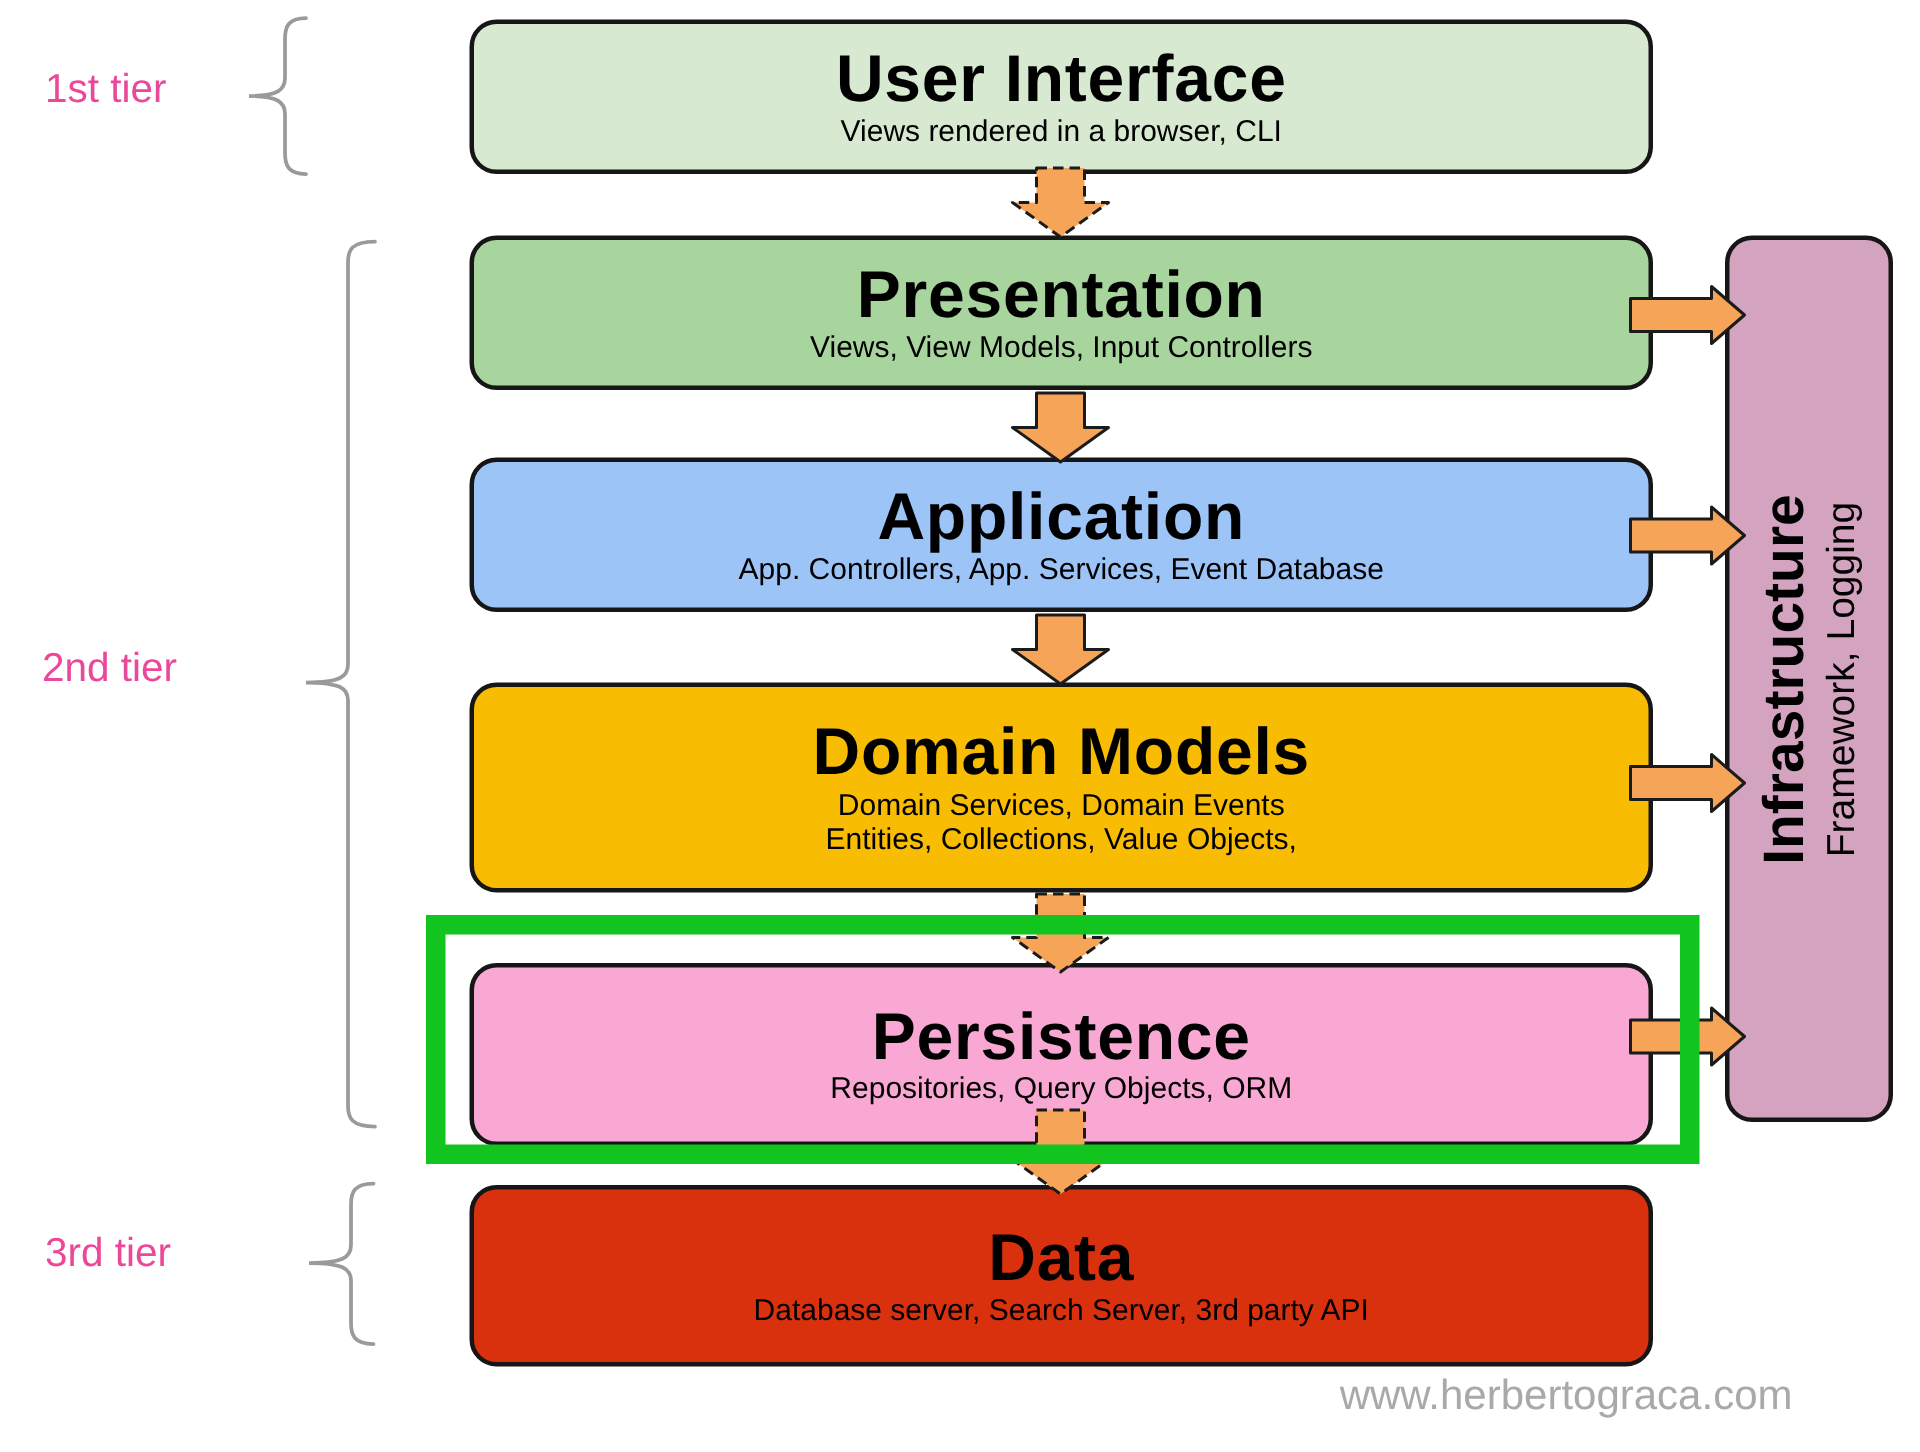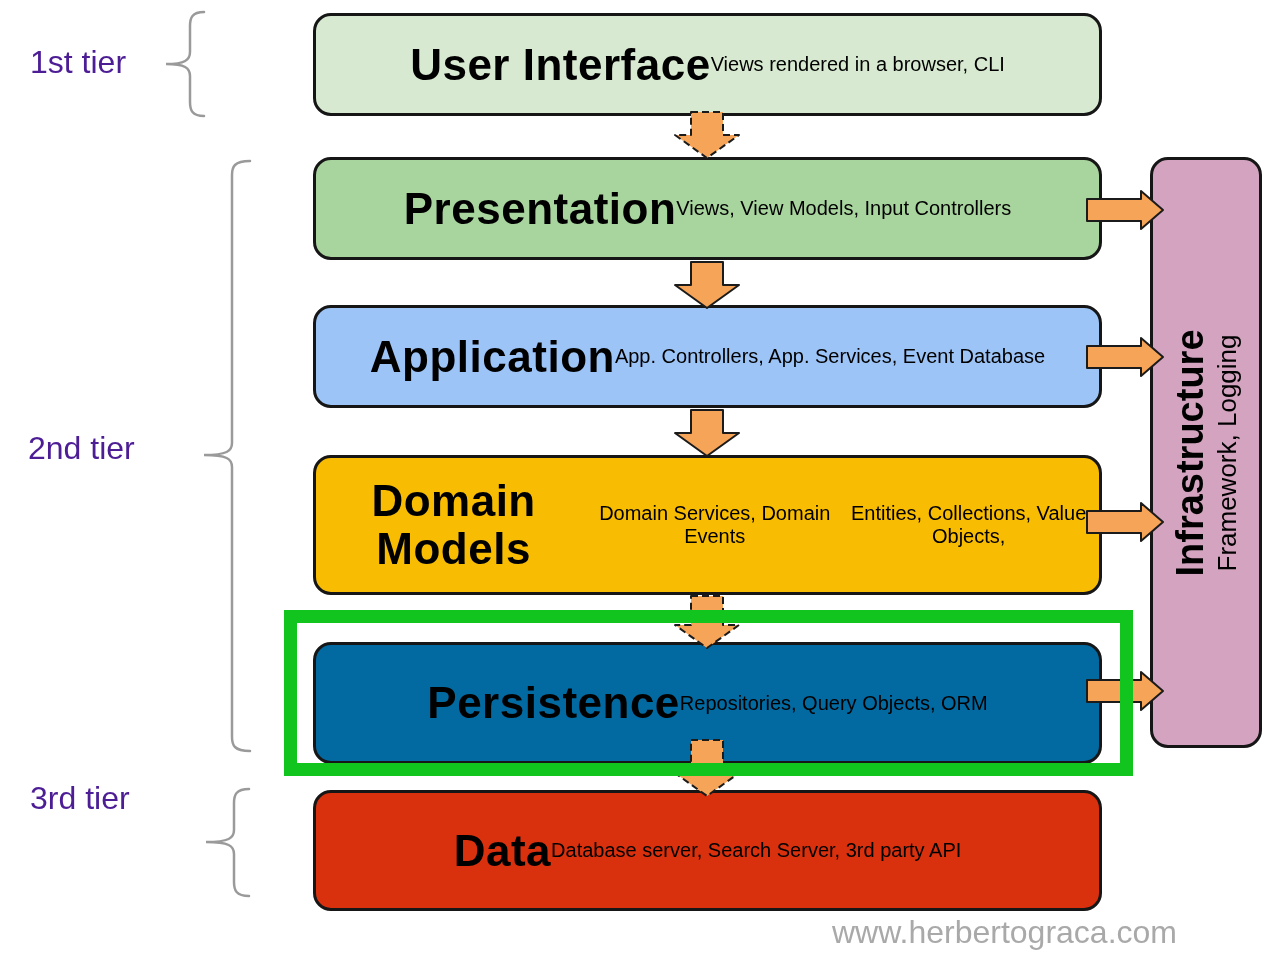--- a/index.html
+++ b/index.html
@@ -4,31 +4,31 @@
 <style>
   html,body { margin:0; padding:0; }
   body { font-family: "Liberation Sans", sans-serif; background:#ffffff; }
   #stage { position:relative; width:1280px; height:968px; background:#ffffff; overflow:hidden; }
 
   
   .layer-box {
     position:absolute; left:313px; width:789px;
     border:3px solid #161616; border-radius:18px;
     box-sizing:border-box;
-    display:flex; justify-content:center; align-items:center;
+    display:flex; flex-direction:column; justify-content:center; align-items:center;
     text-align:center;
   }
   .layer-title { font-size:44px; font-weight:bold; color:#000; line-height:1.08; letter-spacing:0.5px; }
   .layer-sub   { font-size:20px; color:#000; line-height:1.14; }
 
   #box-ui          { top:13px;  height:103px; background:#d7e9d0; }
   #box-presentation{ top:157px; height:103px; background:#a8d49e;text-align:center; }
   #box-application { top:305px; height:103px; background:#9dc4f7; }
   #box-domain      { top:455px; height:140px; background:#f8bc03; }
-  #box-persistence { top:642px; height:122px;  background:#0369a1; }
+  #box-persistence { top:642px; height:122px;  background:#f9a8d4; }
   #box-data        { top:790px; height:121px; background:#d9300e; }
 
   
   #box-infra {
     position:absolute; left:1150px; top:157px; width:112px; height:591px;
     background:#d3a3bf; border:3px solid #161616; border-radius:18px; box-sizing:border-box;
   }
   .infra-text {
     position:absolute; top:50%; left:50%;
     transform:translate(-50%,-50%) rotate(-90deg);
@@ -43,27 +43,27 @@
     border:13px solid #11c51e; box-sizing:border-box; background:transparent;
   }
 
   
   #overlay { position:absolute; left:0; top:0; width:1280px; height:968px; }
   .arrow  { fill:#f6a458; stroke:#1b1b1b; stroke-width:2; stroke-linejoin:round; }
   .arrow.dashed { stroke-dasharray:7 4; }
   .brace  { fill:none; stroke:#9a9a9a; stroke-width:2.5; stroke-linecap:round; }
 
   
-  .tier-label { position:absolute; font-size:32px; color:#4c1d95; }
+  .tier-label { position:absolute; font-size:27px; color:#ec4899; }
   #tier1-label { left:30px; top:44px; }
   #tier2-label { left:28px; top:430px;text-align:right; }
-  #tier3-label { left:30px; top:780px; }
+  #tier3-label { left:30px; top:820px; }
 
   
-  #watermark { position:absolute; right:103px; top:914px; font-size:32px; color:#a9a9a9; }
+  #watermark { position:absolute; right:85px; top:914px; font-size:28px; color:#a9a9a9; }
 </style>
 </head>
 <body>
 
 <div id="stage">
 
   <div class="layer-box" id="box-ui">
     <div class="layer-title">User Interface</div>
     <div class="layer-sub">Views rendered in a browser, CLI</div>
   </div>

